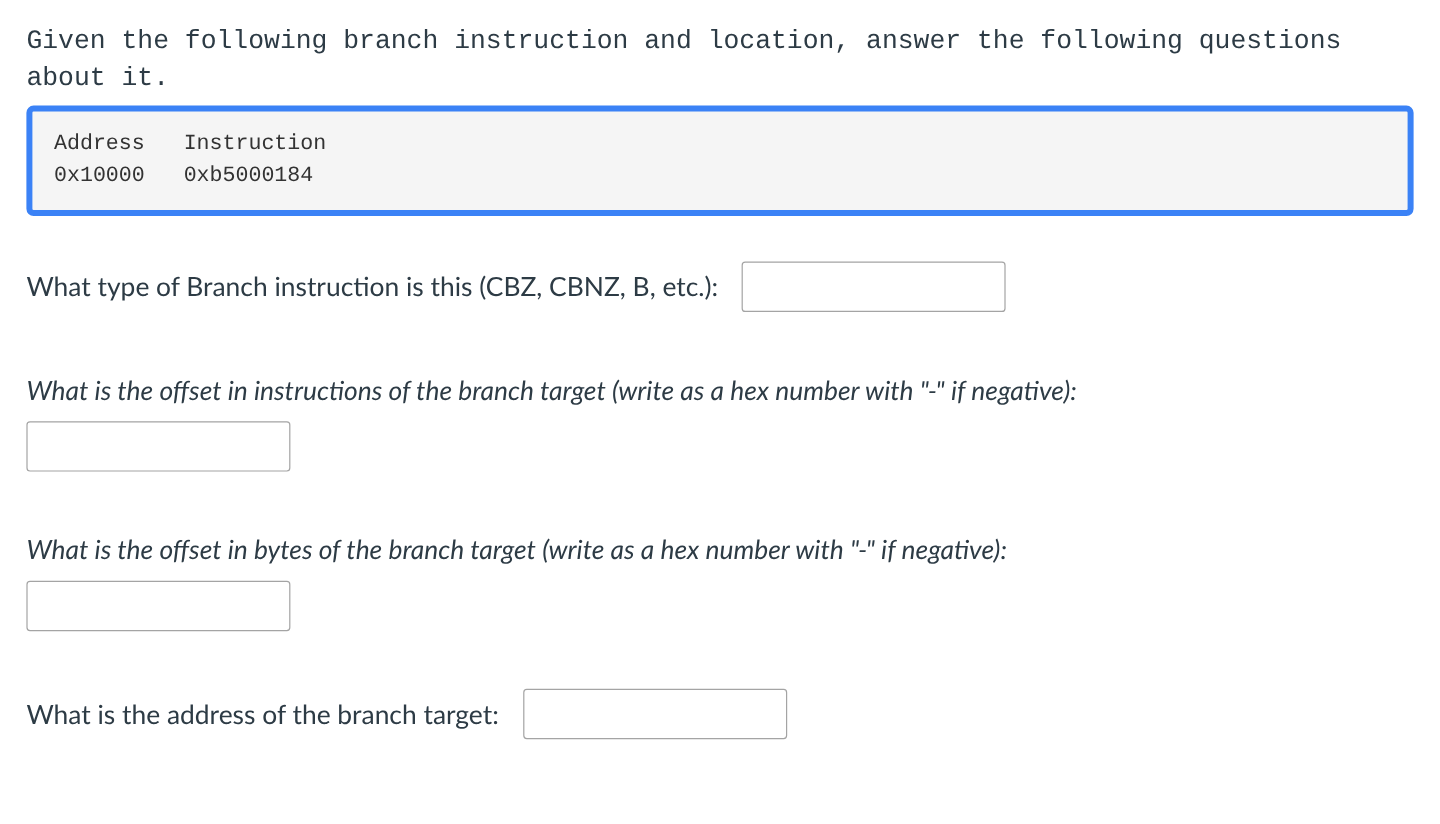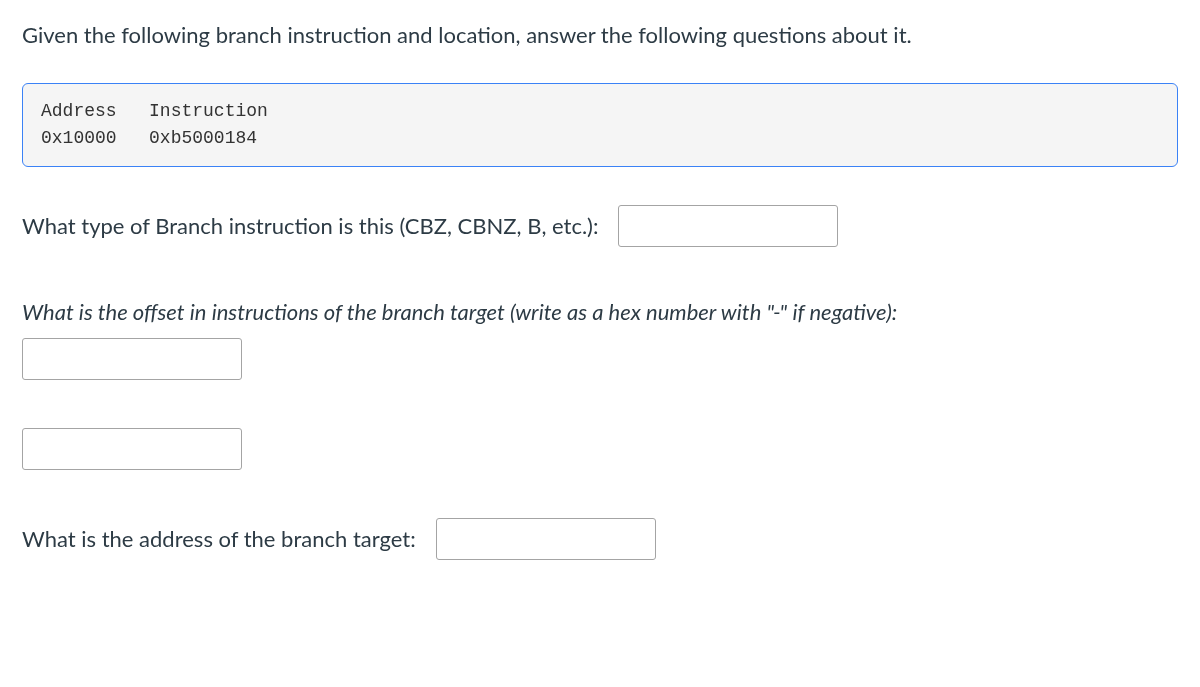--- a/index.html
+++ b/index.html
@@ -10,26 +10,27 @@
     body {
       font-family: "Lato", "Helvetica Neue", Helvetica, Arial, sans-serif;
       font-size: 22px;
       color: #2d3b45;
       background: #ffffff;
       padding: 20px 22px;
       width: 1200px;
       height: 687px;
     }
     .question-intro {
-      margin-bottom: 32px;
+      margin-bottom: 6px;
       line-height: 1.4;
+      font-family: Liberation Mono, monospace;
     }
     .code-block {
       background: #f5f5f5;
-      border: 1px solid #3b82f6;
+      border: 5px solid #3b82f6;
       border-radius: 6px;
       padding: 14px 18px;
       font-family: "Menlo", "Monaco", "Consolas", "Courier New", monospace;
       font-size: 18px;
       color: #333333;
       white-space: pre;
       line-height: 1.5;
       margin-bottom: 38px;
     }
     .question-row {
@@ -74,19 +75,20 @@
   <span class="prompt">What type of Branch instruction is this (CBZ, CBNZ, B, etc.):</span>
   <input type="text" class="answer-input" value="" style="">
 </div>
 
 <div class="question-row stacked">
   <span class="prompt">What is the offset in instructions of the branch target (write as a hex number with "-" if negative):</span>
   <input type="text" class="answer-input" value="" style="">
 </div>
 
 <div class="question-row stacked">
+  <span class="prompt">What is the offset in bytes of the branch target (write as a hex number with "-" if negative):</span>
   <input type="text" class="answer-input" value="" style="">
 </div>
 
 <div class="question-row inline q4">
   <span class="prompt">What is the address of the branch target:</span>
   <input type="text" class="answer-input" value="" style="">
 </div>
 
 </body></html>

